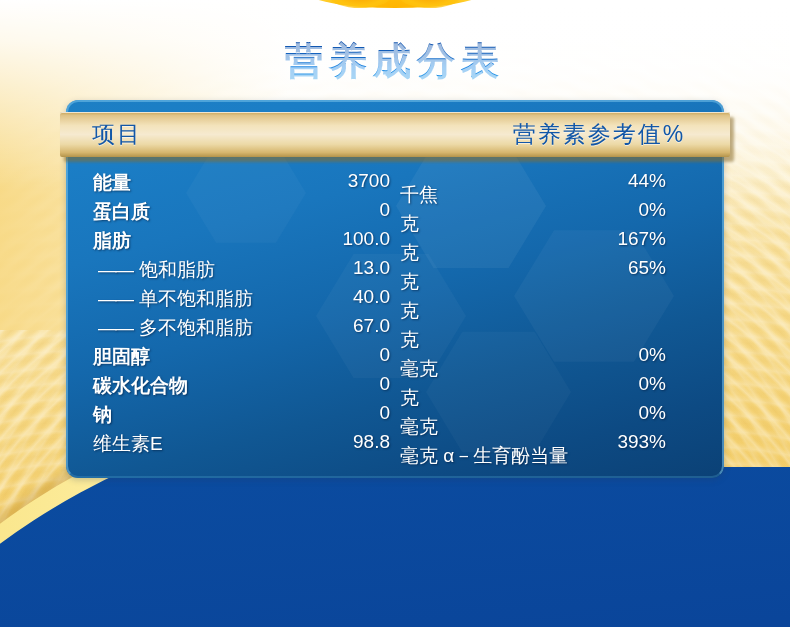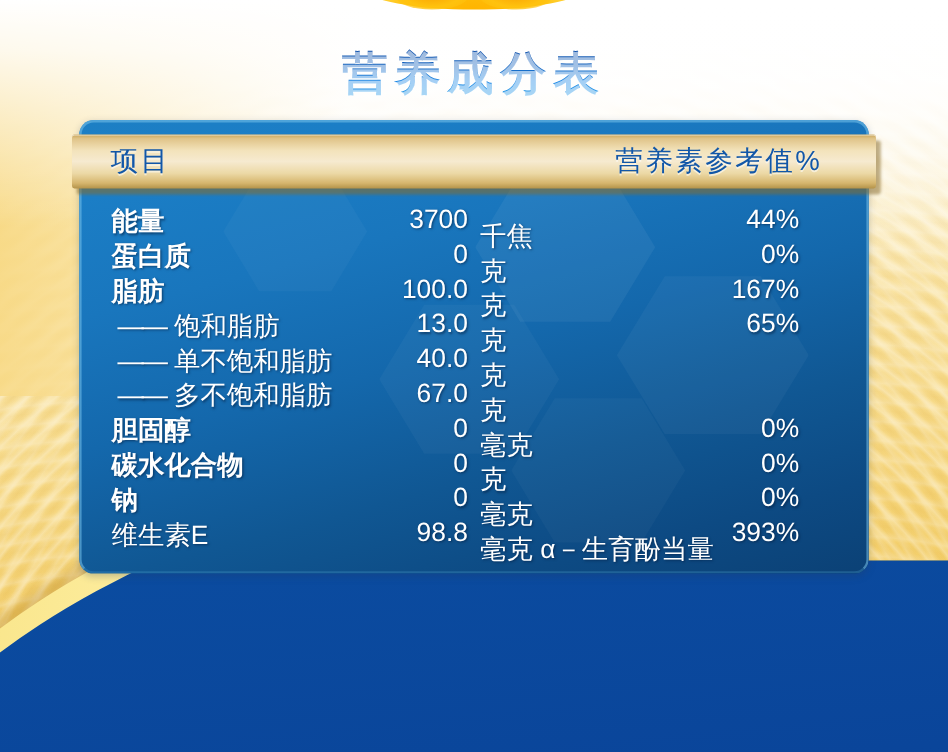--- a/index.html
+++ b/index.html
@@ -243,21 +243,21 @@
   
   .rows {
     position: absolute;
     left: 66px; top: 170px;
     width: 658px;
   }
   .row {
     position: relative;
     height: 29px;
     color: #ffffff;
-    font-size: 22px;
+    font-size: 19px;
     white-space: nowrap;
   }
   .row .label {
     position: absolute;
     left: 27px;
     top: 0;
     font-weight: bold;
     text-shadow: 1px 1px 2px rgba(0,20,50,0.55);
   }
   .row.sub .label {

